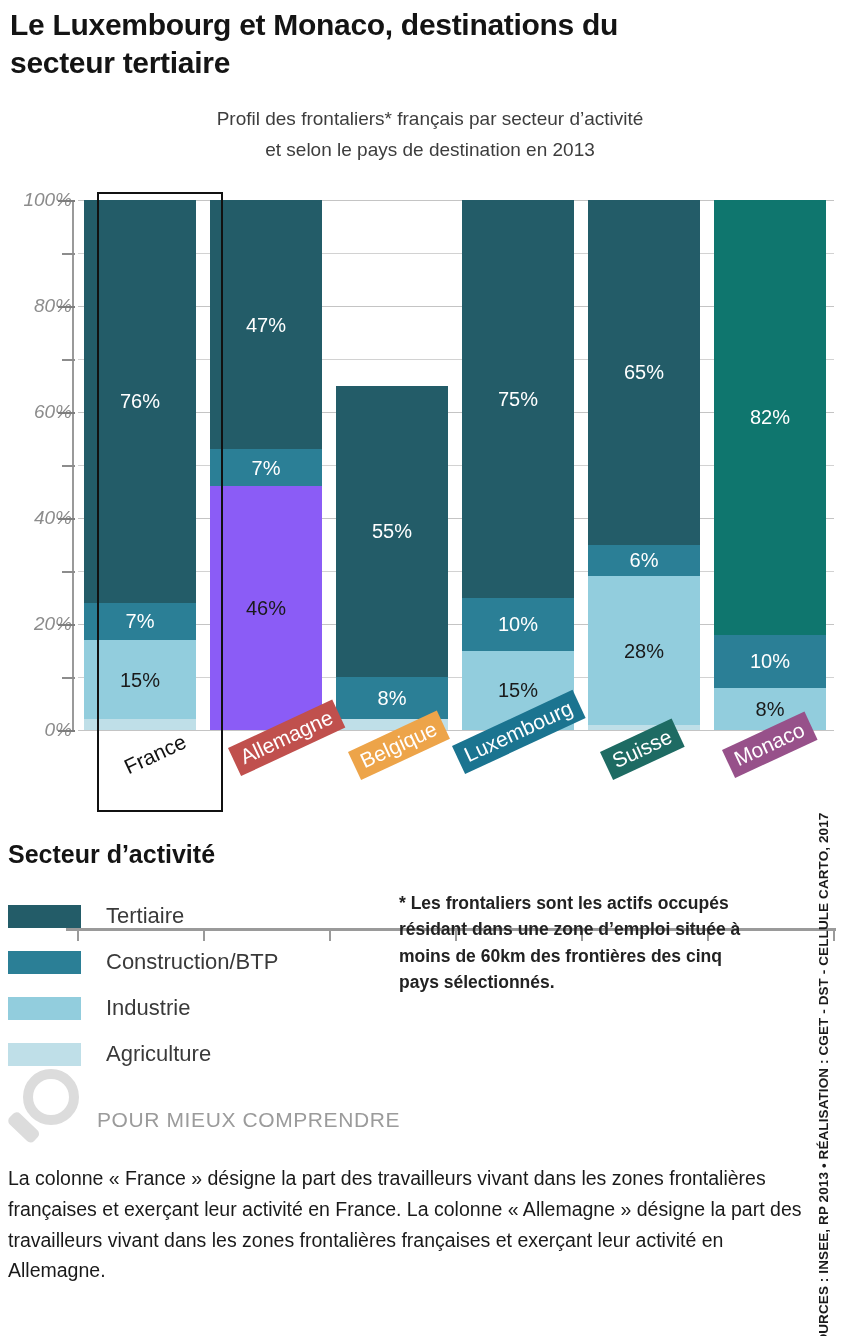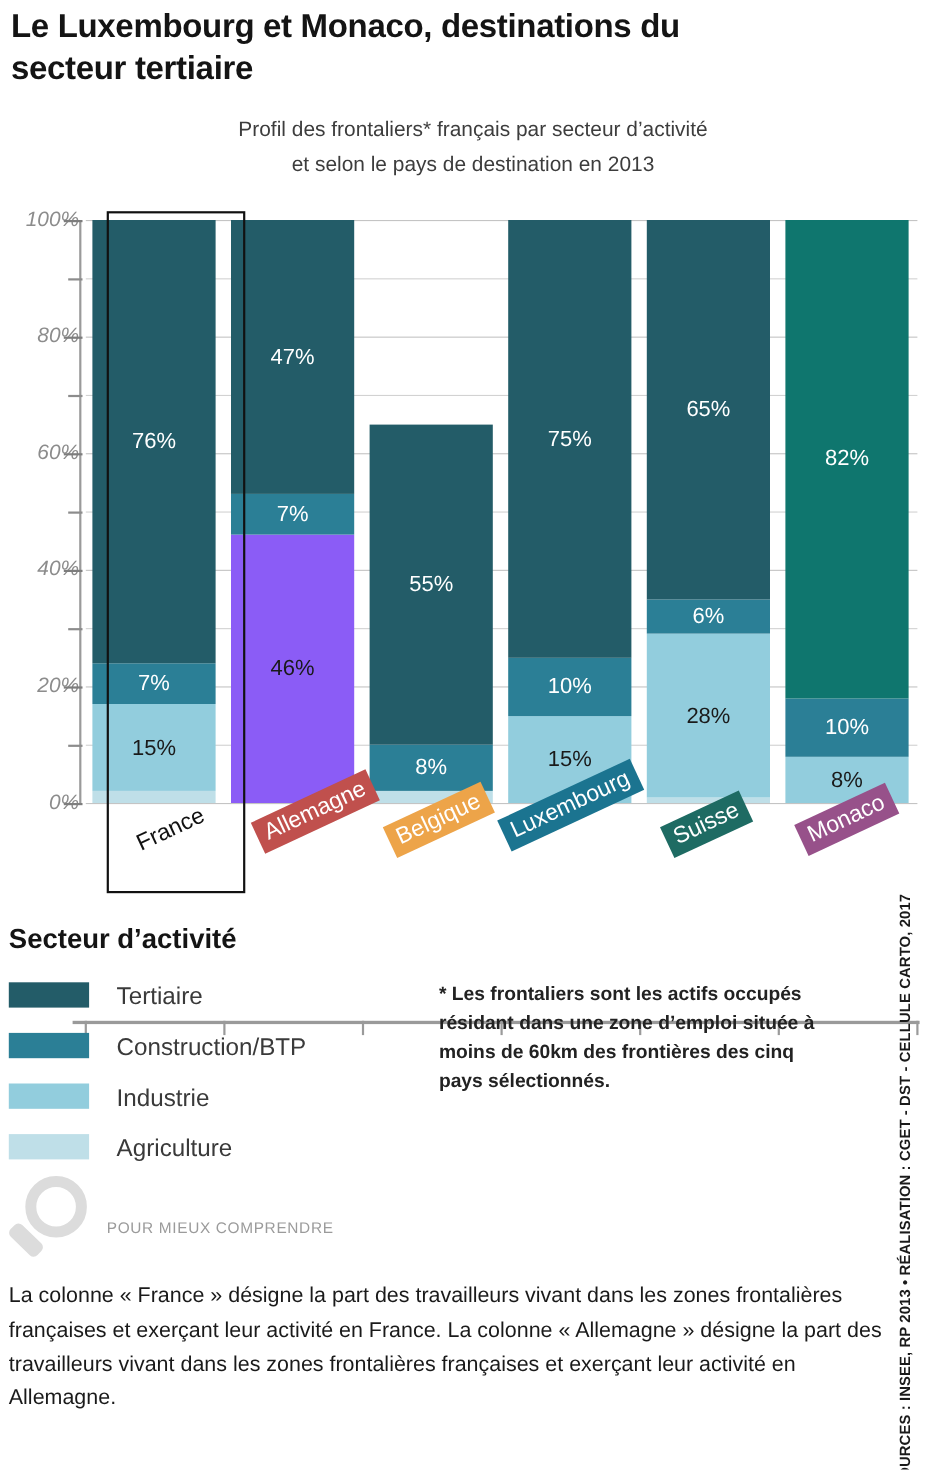--- a/index.html
+++ b/index.html
@@ -167,21 +167,21 @@
     font-weight: bold;
     color: #141414;
   }
   #legend-items {
     position: absolute;
     left: 8px; top: 893px;
     width: 370px;
   }
   .legend-row {
     display: flex;
-    align-items: flex-start;
+    align-items: center;
     height: 46px;
   }
   .swatch {
     width: 73px; height: 23px;
     flex: 0 0 auto;
   }
   .legend-text {
     margin-left: 25px;
     font-size: 22px;
     color: #3a3a3a;
@@ -200,21 +200,21 @@
 
   
   #loupe {
     position: absolute;
     left: 8px; top: 1068px;
     width: 74px; height: 80px;
   }
   #comprendre {
     position: absolute;
     left: 97px; top: 1108px;
-    font-size: 14px;
+    font-size: 21px;
     letter-spacing: 0.6px;
     color: #9b9b9b;
   }
 
   
   #explanation {
     position: absolute;
     left: 8px; top: 1163px;
     width: 812px;
     font-size: 19.5px;

